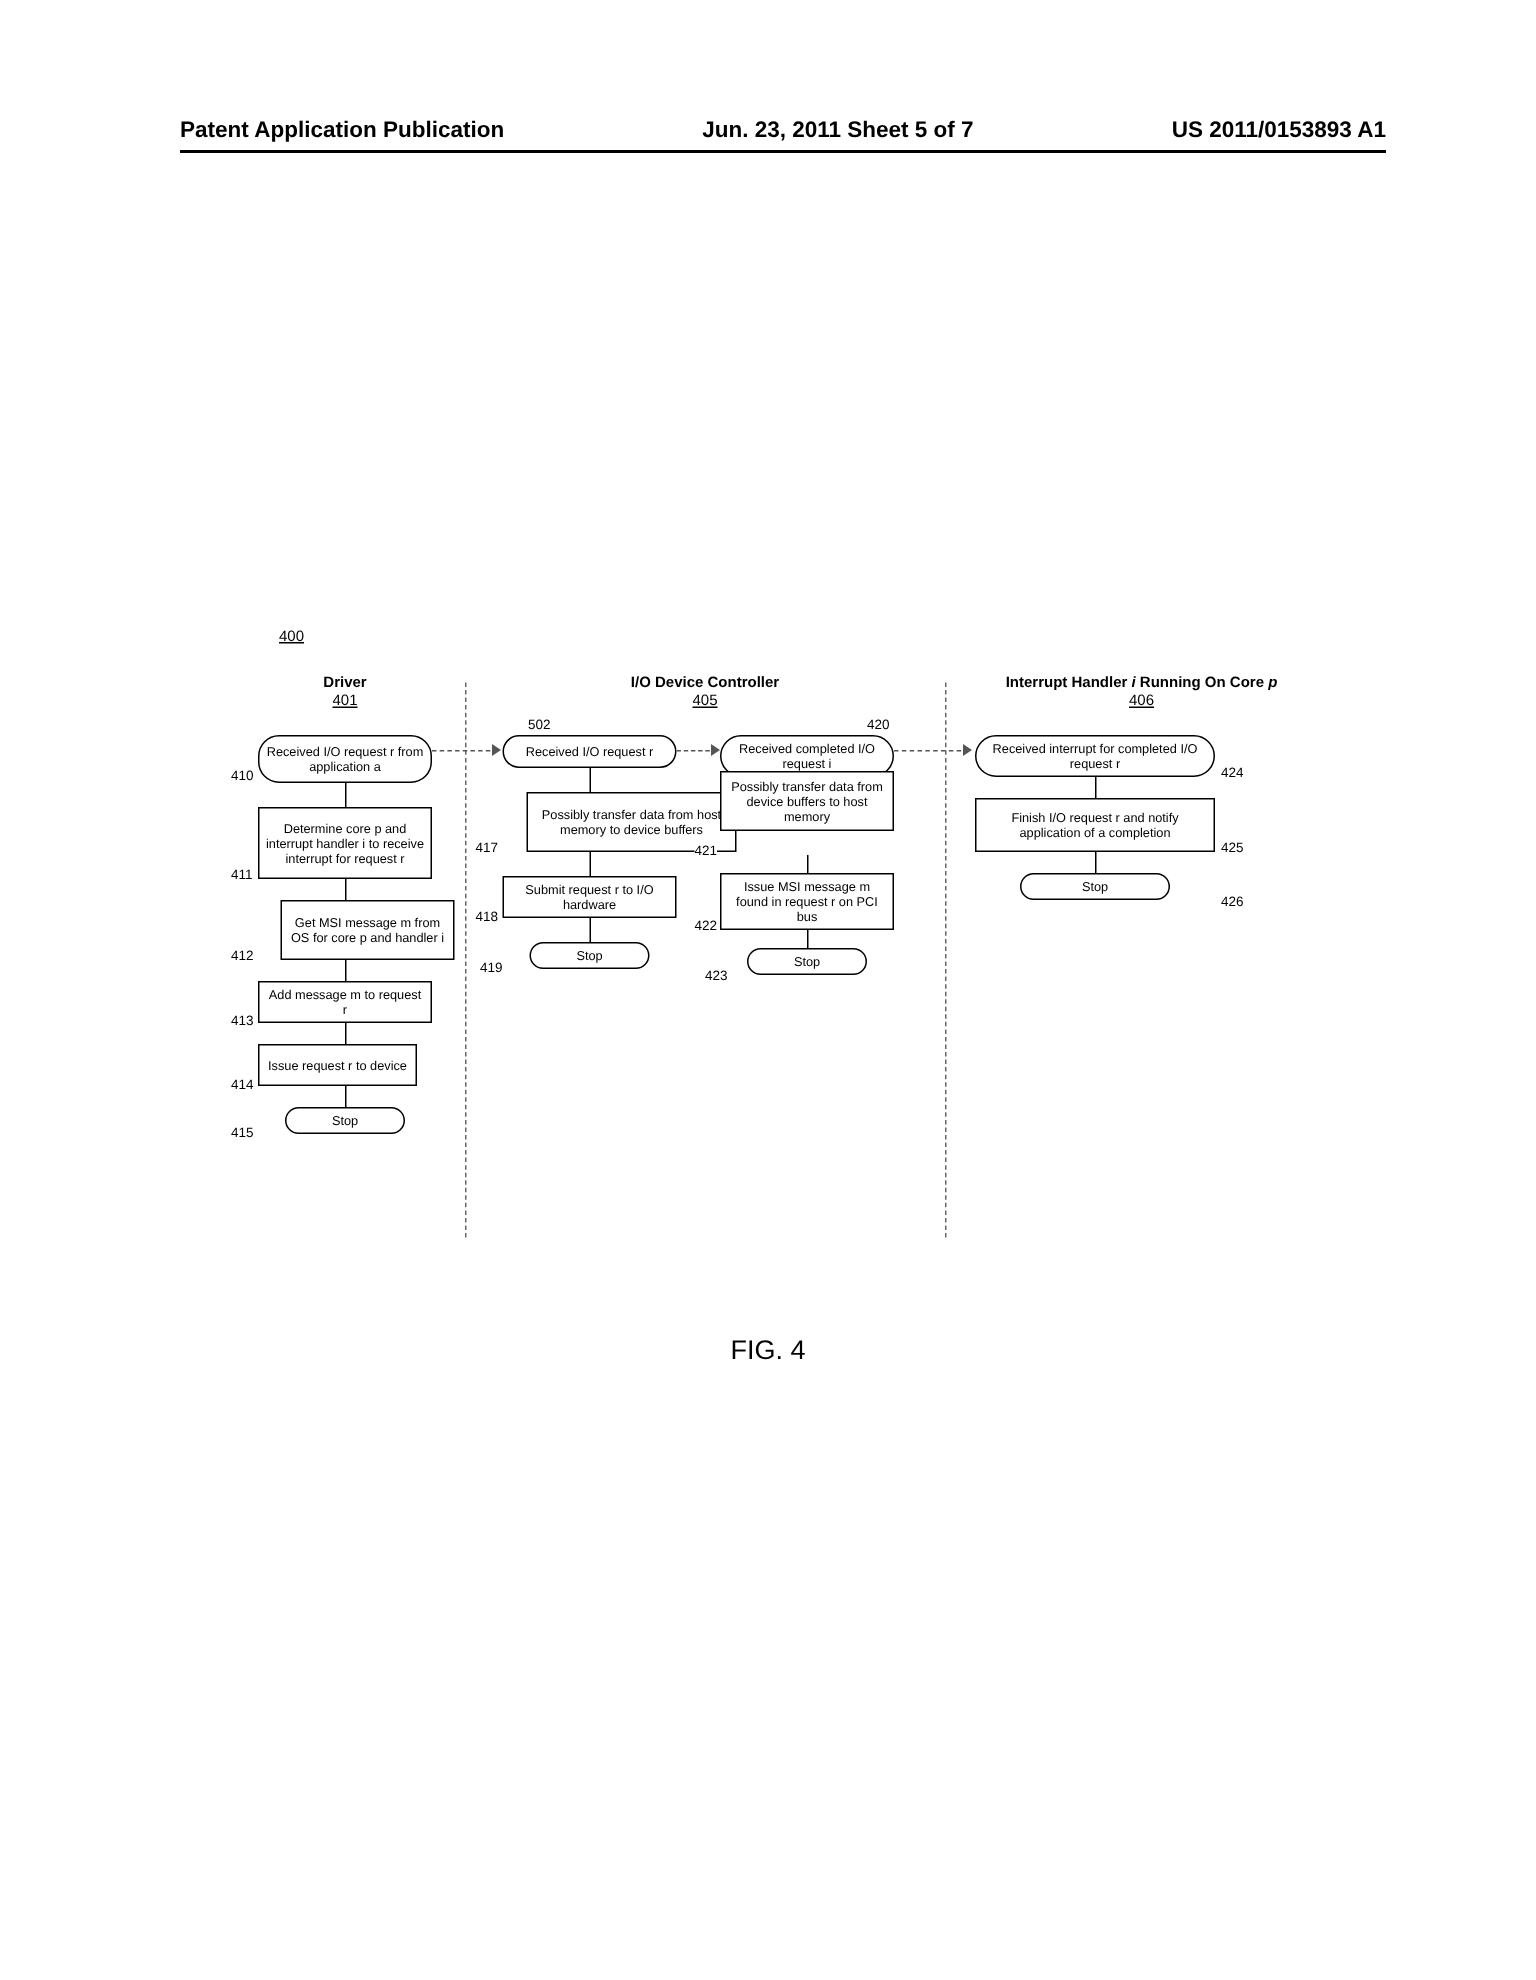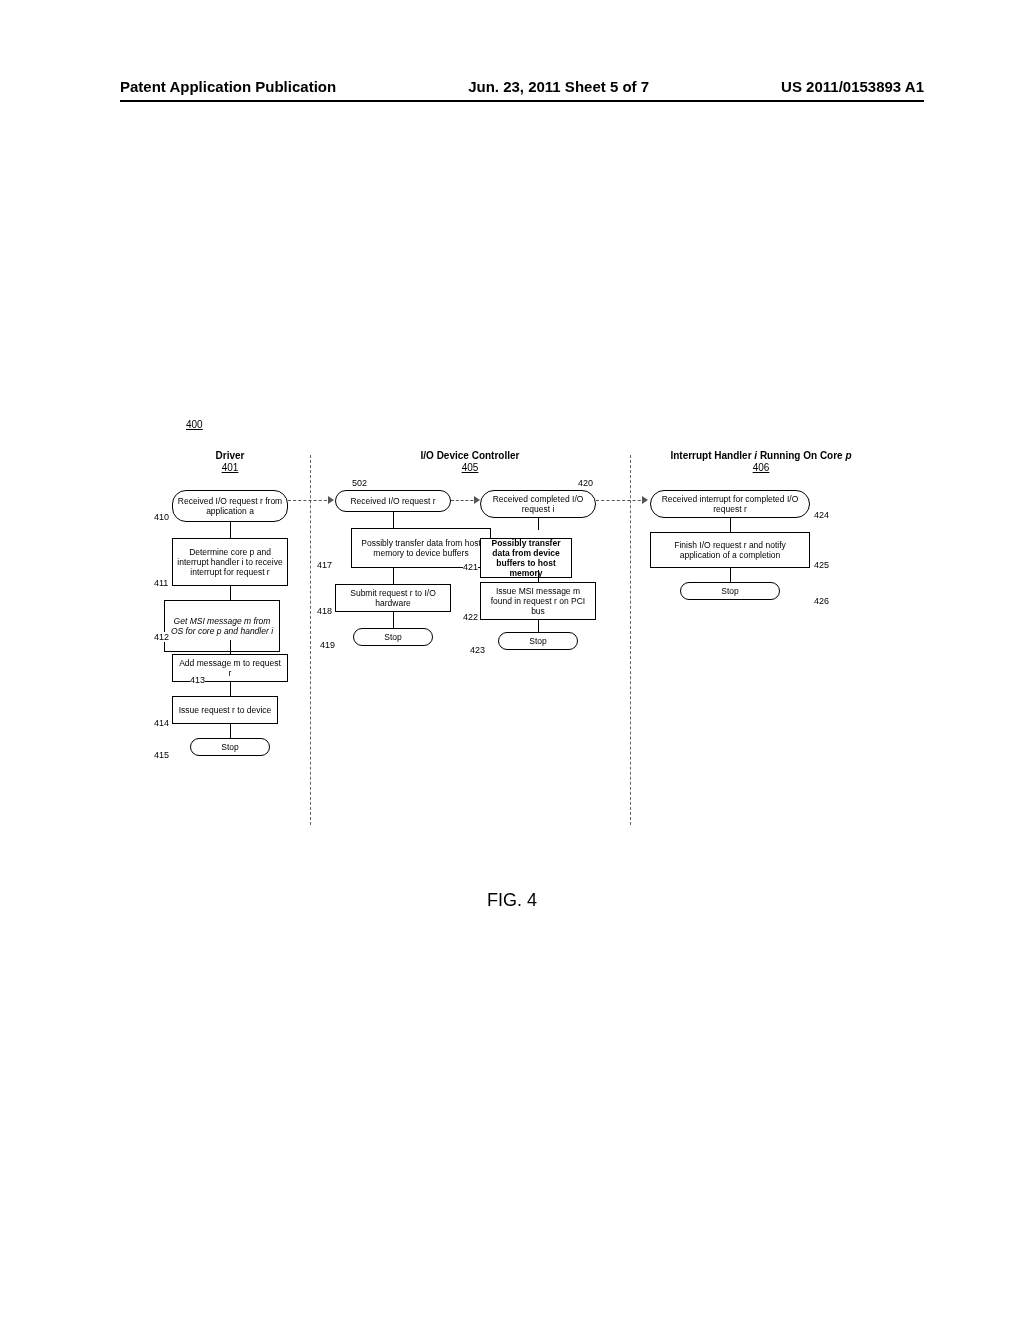--- a/index.html
+++ b/index.html
@@ -140,26 +140,26 @@
   <div class="divider" style="left:470px;"></div>
 
   <div class="node terminal" style="left:12px; top:40px; width:116px; height:32px;">Received I/O request r from application a</div>
   <div class="ref" style="left:-6px; top:62px;">410</div>
   <div class="vedge" style="left:70px; top:72px; height:16px;"></div>
 
   <div class="node process" style="left:12px; top:88px; width:116px; height:48px;">Determine core p and interrupt handler i to receive interrupt for request r</div>
   <div class="ref" style="left:-6px; top:128px;">411</div>
   <div class="vedge" style="left:70px; top:136px; height:14px;"></div>
 
-  <div class="node process" style="left:4px; top:150px; width:116px; height:52px;font-style:italic;">Get MSI message m from OS for core p and handler i</div>
+  <div class="node process" style="left:27px; top:150px; width:116px; height:40px;">Get MSI message m from OS for core p and handler i</div>
   <div class="ref" style="left:-6px; top:182px;">412</div>
   <div class="vedge" style="left:70px; top:190px; height:14px;"></div>
 
   <div class="node process" style="left:12px; top:204px; width:116px; height:28px;">Add message m to request r</div>
-  <div class="ref" style="left:-6px; top:225px;margin-left:36px;">413</div>
+  <div class="ref" style="left:-6px; top:225px;">413</div>
   <div class="vedge" style="left:70px; top:232px; height:14px;"></div>
 
   <div class="node process" style="left:12px; top:246px; width:106px; height:28px;">Issue request r to device</div>
   <div class="ref" style="left:-6px; top:268px;">414</div>
   <div class="vedge" style="left:70px; top:274px; height:14px;"></div>
 
   <div class="node terminal" style="left:30px; top:288px; width:80px; height:18px;">Stop</div>
   <div class="ref" style="left:-6px; top:300px;">415</div>
 
   <div class="node terminal" style="left:175px; top:40px; width:116px; height:22px;">Received I/O request r</div>
@@ -174,21 +174,21 @@
   <div class="ref" style="left:157px; top:156px;">418</div>
   <div class="vedge" style="left:233px; top:162px; height:16px;"></div>
 
   <div class="node terminal" style="left:193px; top:178px; width:80px; height:18px;">Stop</div>
   <div class="ref" style="left:160px; top:190px;">419</div>
 
   <div class="node terminal" style="left:320px; top:40px; width:116px; height:28px;">Received completed I/O request i</div>
   <div class="ref" style="left:418px; top:28px;">420</div>
   <div class="vedge" style="left:378px; top:68px; height:12px;"></div>
 
-  <div class="node process" style="left:320px; top:88px; width:92px; height:40px;font-weight:bold;">Possibly transfer data from device buffers to host memory</div>
+  <div class="node process" style="left:320px; top:64px; width:116px; height:40px;">Possibly transfer data from device buffers to host memory</div>
   <div class="ref" style="left:303px; top:112px;">421</div>
   <div class="vedge" style="left:378px; top:120px; height:12px;"></div>
 
   <div class="node process" style="left:320px; top:132px; width:116px; height:38px;">Issue MSI message m found in request r on PCI bus</div>
   <div class="ref" style="left:303px; top:162px;">422</div>
   <div class="vedge" style="left:378px; top:170px; height:12px;"></div>
 
   <div class="node terminal" style="left:338px; top:182px; width:80px; height:18px;">Stop</div>
   <div class="ref" style="left:310px; top:195px;">423</div>
 

